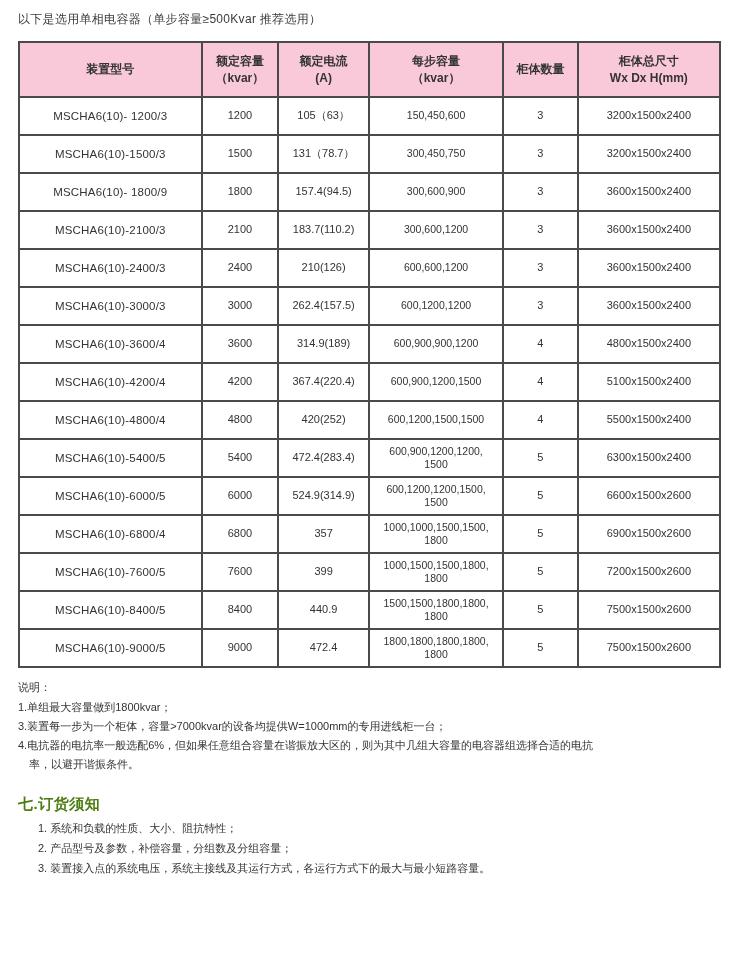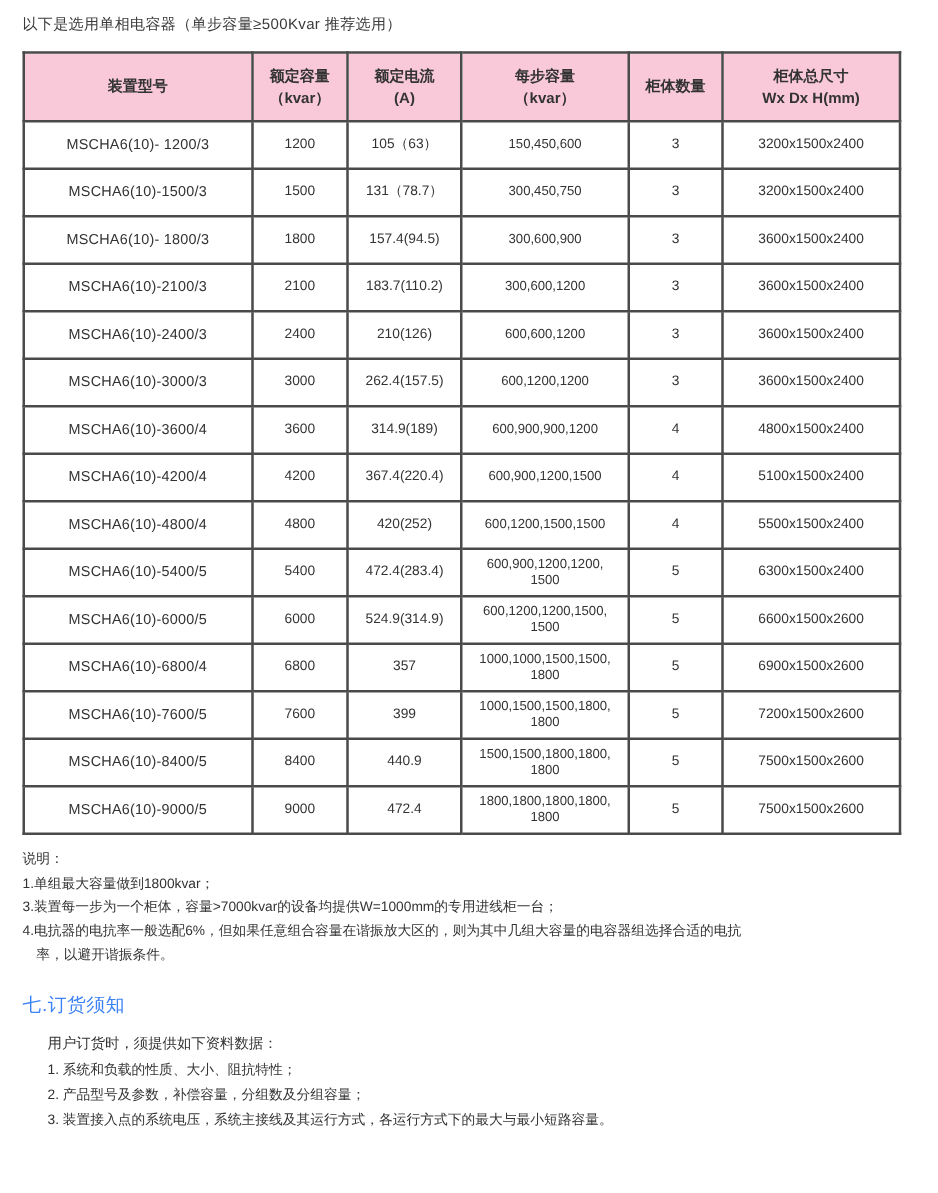--- a/index.html
+++ b/index.html
@@ -34,21 +34,21 @@
   .col-step{width:133px;}
   .col-cnt{width:74px;}
   .col-dim{width:141px;}
 
   .notes{margin-top:10px;font-size:11px;line-height:1.72;color:#333333;}
   .notes-label{margin-bottom:1px;}
   .note-item{padding-left:11px;text-indent:-11px;}
 
   .order-heading{
     margin-top:21px;
-    font-size:15px;font-weight:normal;color:#3b82f6;letter-spacing:0.5px;
+    font-size:15px;font-weight:bold;color:#4d7c0f;letter-spacing:0.5px;
   }
   .order-intro{margin:13px 0 0 20px;font-size:11.5px;}
   .order-list{margin:4px 0 0 20px;font-size:11px;line-height:1.82;}
   .order-item{padding-left:16px;text-indent:-16px;}
 </style>
 </head>
 <body>
 
 <div class="page">
 
@@ -100,21 +100,21 @@
         </tr>
         <tr>
           <td>MSCHA6(10)-1500/3</td>
           <td>1500</td>
           <td>131（78.7）</td>
           <td>300,450,750</td>
           <td>3</td>
           <td>3200x1500x2400</td>
         </tr>
         <tr>
-          <td>MSCHA6(10)- 1800/3</td>
+          <td>MSCHA6(10)- 1800/9</td>
           <td>1800</td>
           <td>157.4(94.5)</td>
           <td>300,600,900</td>
           <td>3</td>
           <td>3600x1500x2400</td>
         </tr>
         <tr>
           <td>MSCHA6(10)-2100/3</td>
           <td>2100</td>
           <td>183.7(110.2)</td>
@@ -223,21 +223,20 @@
     <div class="notes-label">说明：</div>
     <div id="notes-list">
         <div class="note-item">1.单组最大容量做到1800kvar；</div>
         <div class="note-item">3.装置每一步为一个柜体，容量&gt;7000kvar的设备均提供W=1000mm的专用进线柜一台；</div>
         <div class="note-item">4.电抗器的电抗率一般选配6%，但如果任意组合容量在谐振放大区的，则为其中几组大容量的电容器组选择合适的电抗率，以避开谐振条件。</div>
       </div>
   </div>
 
   <div>
     <div class="order-heading">七.订货须知</div>
-    <div class="order-intro">用户订货时，须提供如下资料数据：</div>
     <div class="order-list" id="order-list">
         <div class="order-item">1.  系统和负载的性质、大小、阻抗特性；</div>
         <div class="order-item">2.  产品型号及参数，补偿容量，分组数及分组容量；</div>
         <div class="order-item">3.  装置接入点的系统电压，系统主接线及其运行方式，各运行方式下的最大与最小短路容量。</div>
       </div>
   </div>
 
 </div>
 
 </body></html>

